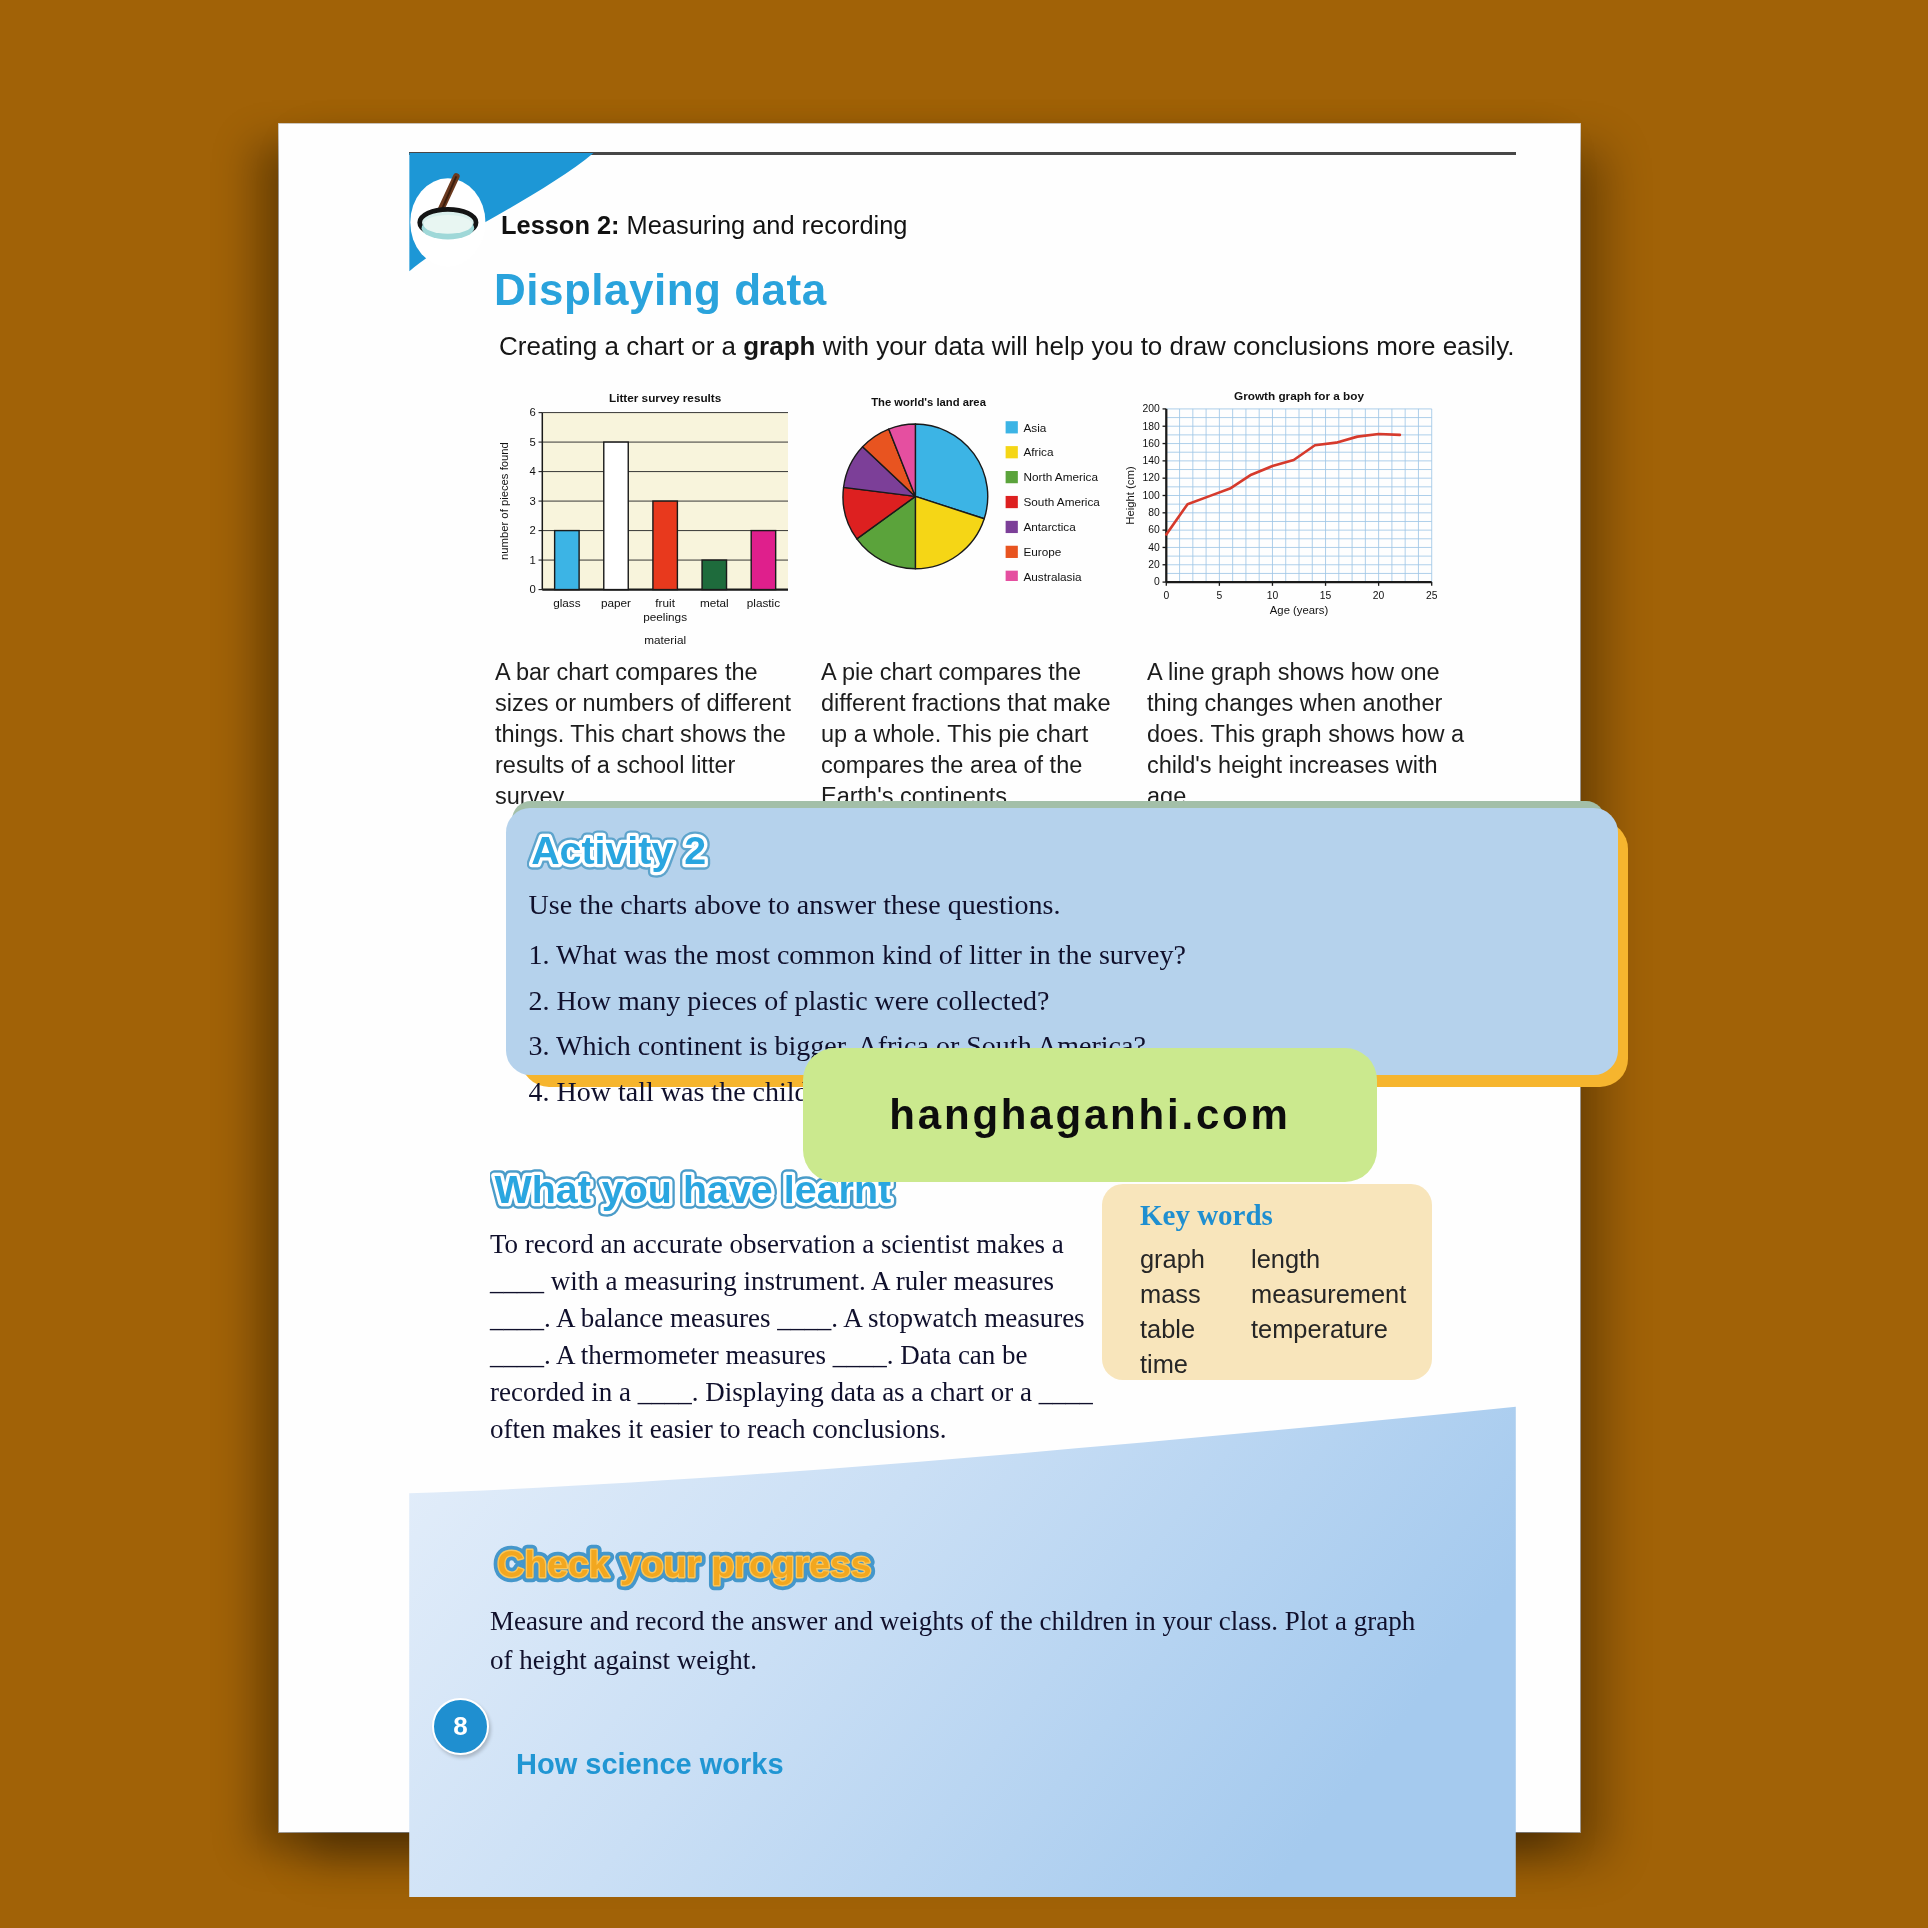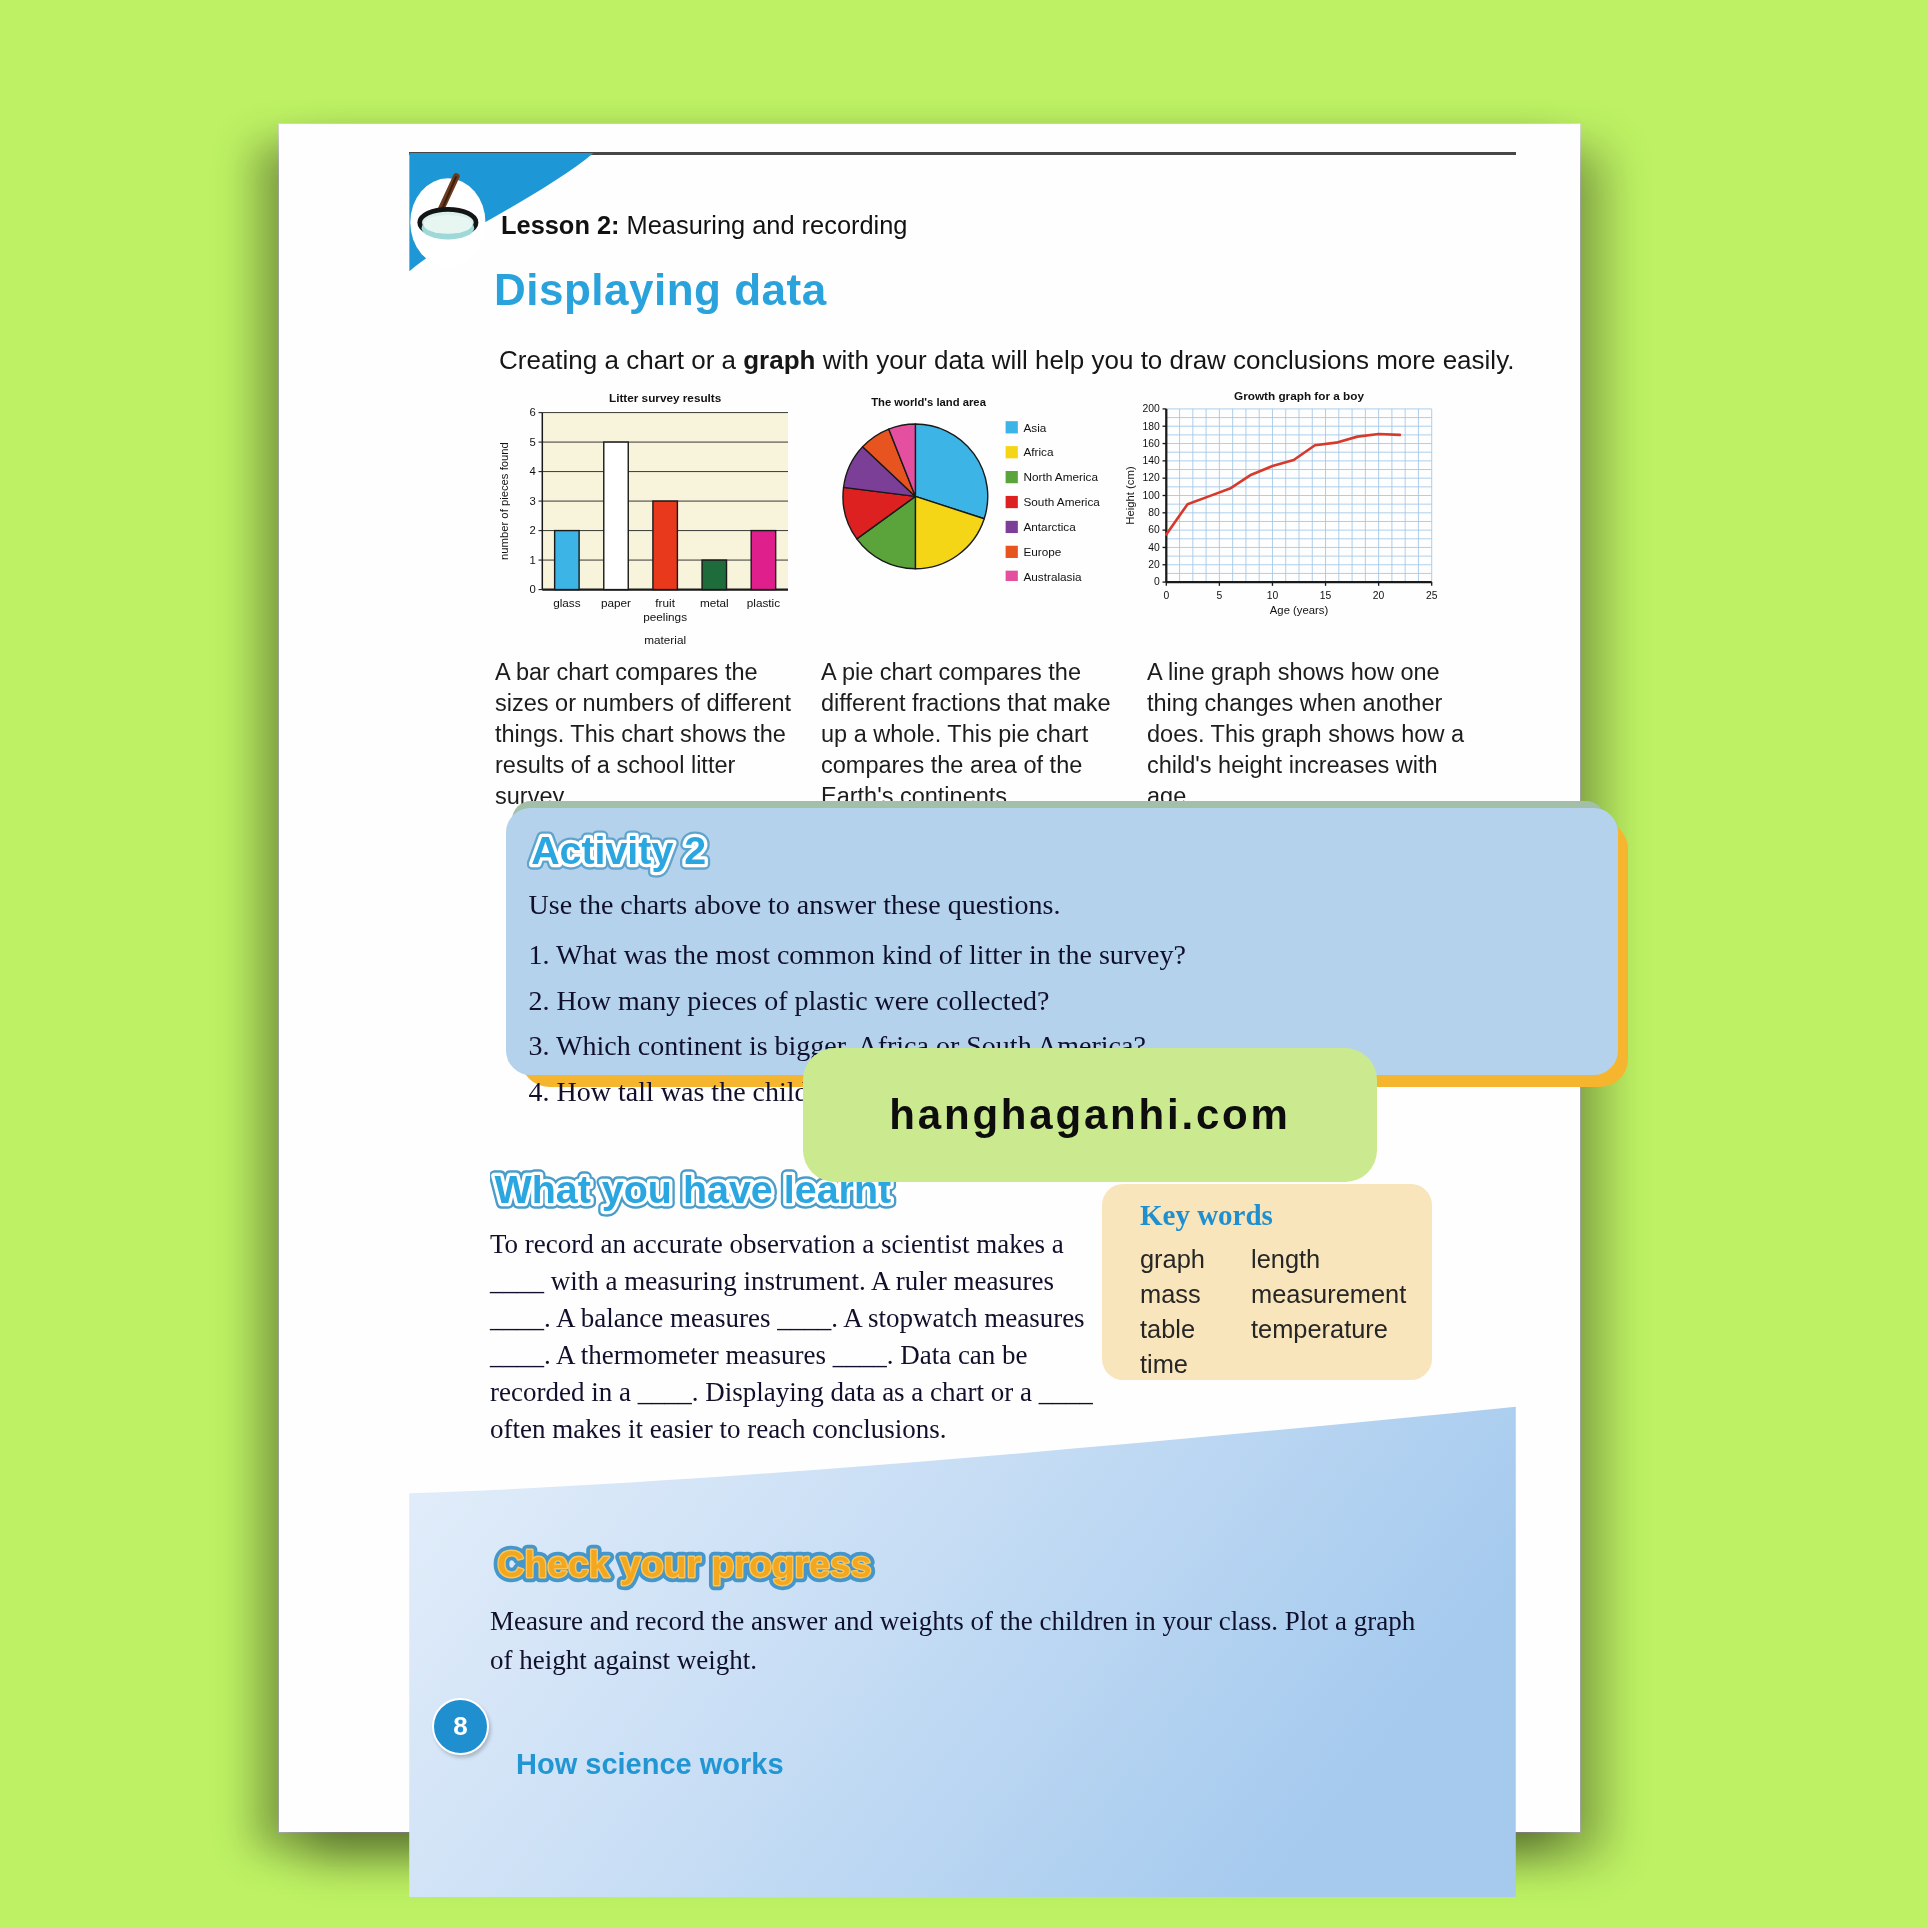--- a/index.html
+++ b/index.html
@@ -1,26 +1,26 @@
 <!DOCTYPE html>
 <html style="font-size:15px"><head>
 <meta charset="utf-8">
 <style>
   html,body{margin:0;padding:0;background:#ffffff;}
-  .stage{position:relative;width:1928px;height:1928px;background:#bef264;overflow:hidden;
+  .stage{position:relative;width:1928px;height:1928px;background:#a16207;overflow:hidden;
          font-family:"Liberation Sans",sans-serif;}
   .page{position:absolute;left:279px;top:124px;width:1301px;height:1708px;background:#fefefe;
         box-shadow:-26px 19px 38px rgba(0,0,0,0.30), 24.5px 26px 45px rgba(0,0,0,0.32), 0 0 0 0.9px #e2e2e2;}
   .abs{position:absolute;}
   .topline{left:130px;top:28px;width:1107px;height:2.8px;background:#474747;}
   
   .lesson-line{left:222px;top:87px;font-size:25.4px;color:#111;}
   .lesson-line b{font-weight:bold;}
   .section-title{left:215px;top:141px;font-size:44px;font-weight:bold;color:#2aa3dc;letter-spacing:0.5px;}
-  .intro{left:220px;top:221px;font-size:26px;color:#161616;}
+  .intro{left:220px;top:207px;font-size:26px;color:#161616;}
   
   .caption{top:533px;font-size:23.5px;line-height:31px;color:#1c1c1c;}
   .cap1{left:216px;width:303px;}
   .cap2{left:542px;width:299px;}
   .cap3{left:868px;width:328px;}
   
   .activity-wrap{left:227px;top:684px;width:1112px;height:267px;}
   .activity-green{position:absolute;left:5.6px;top:-6.6px;right:13px;height:38px;background:#a3bfa8;border-radius:24.5px;}
   .activity-orange{position:absolute;left:15px;top:13px;right:-10.4px;bottom:-12.2px;background:#f6b52e;border-radius:28px;}
   .activity-box{position:absolute;inset:0;background:#b5d2ec;border-radius:24.5px;}

